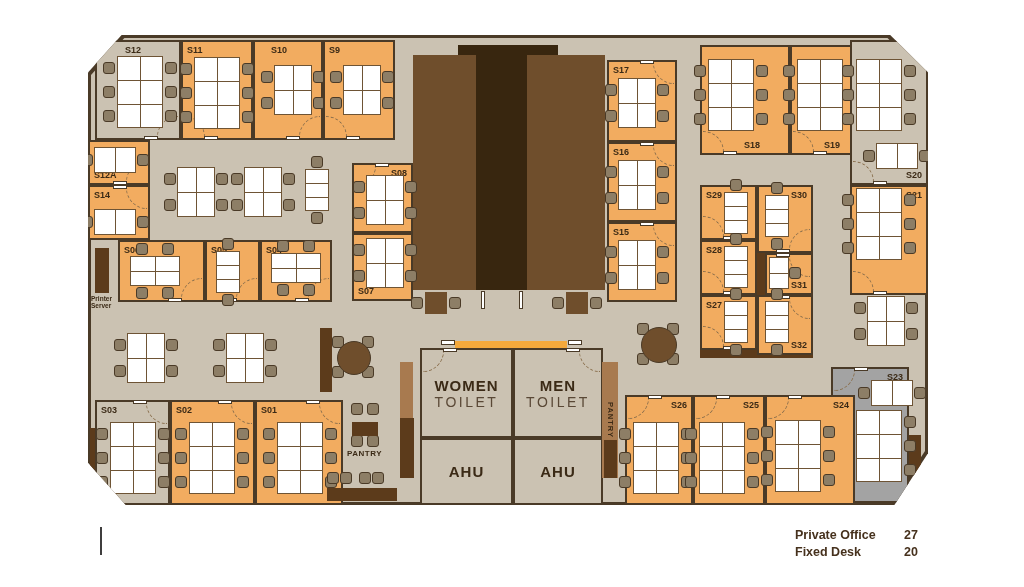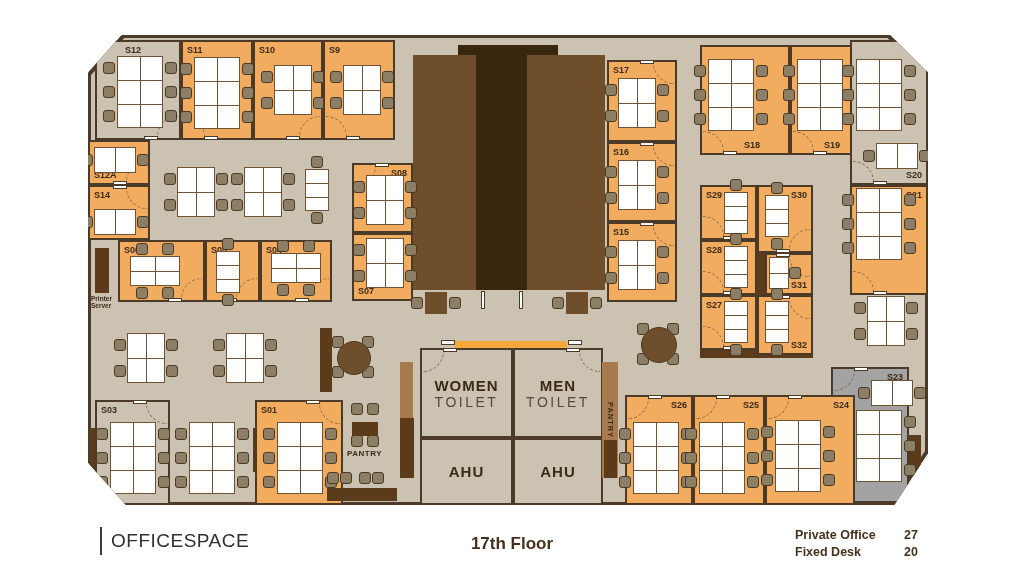--- a/index.html
+++ b/index.html
@@ -108,21 +108,21 @@
       <div class="chair abs" style="left: 92px; top: 76px;"></div>
       <div class="chair abs" style="left: 154px; top: 28px;"></div>
       <div class="chair abs" style="left: 154px; top: 52px;"></div>
       <div class="chair abs" style="left: 154px; top: 76px;"></div>
       <div class="tbl abs" style="left: 106px; top: 22px; width: 46px; height: 72px;">
         <div class="tline" style="left: 22px; top: 0px; width: 1px; height: 100%;"></div>
         <div class="tline" style="top: 23px; left: 0px; height: 1px; width: 100%;"></div>
         <div class="tline" style="top: 47px; left: 0px; height: 1px; width: 100%;"></div>
       </div>
       <div class="room" style="position: absolute; left: 165px; top: 5px; width: 70px; height: 100px; background: rgb(242, 172, 96);">
-        <div class="room-label" style="left: 4px; top: 3px;">S10</div>
+        <div class="room-label" style="left: 16px; top: 3px;">S10</div>
         <div style="position: absolute; width: 20px; height: 20px; right: 1px; bottom: 1px; border-top: 1.4px dashed rgb(138, 111, 77); border-left: 1.4px dashed rgb(138, 111, 77); border-top-left-radius: 100%;"></div>
         <div class="slit" style="position: absolute; width: 14px; height: 4px; bottom: -2px; right: 21px;"></div>
       </div>
       <div class="chair abs" style="left: 173px; top: 36px;"></div>
       <div class="chair abs" style="left: 173px; top: 62px;"></div>
       <div class="chair abs" style="left: 225px; top: 36px;"></div>
       <div class="chair abs" style="left: 225px; top: 62px;"></div>
       <div class="tbl abs" style="left: 186px; top: 30px; width: 38px; height: 50px;">
         <div class="tline" style="left: 18px; top: 0px; width: 1px; height: 100%;"></div>
         <div class="tline" style="top: 24px; left: 0px; height: 1px; width: 100%;"></div>
@@ -430,20 +430,25 @@
       <div class="chair abs" style="left: 8px; top: 393px;"></div>
       <div class="chair abs" style="left: 8px; top: 417px;"></div>
       <div class="chair abs" style="left: 8px; top: 441px;"></div>
       <div class="chair abs" style="left: 70px; top: 393px;"></div>
       <div class="chair abs" style="left: 70px; top: 417px;"></div>
       <div class="chair abs" style="left: 70px; top: 441px;"></div>
       <div class="tbl abs" style="left: 22px; top: 387px; width: 46px; height: 72px;">
         <div class="tline" style="left: 22px; top: 0px; width: 1px; height: 100%;"></div>
         <div class="tline" style="top: 23px; left: 0px; height: 1px; width: 100%;"></div>
         <div class="tline" style="top: 47px; left: 0px; height: 1px; width: 100%;"></div>
+      </div>
+      <div class="room" style="position: absolute; left: 82px; top: 365px; width: 85px; height: 105px; background: rgb(242, 172, 96);">
+        <div class="room-label" style="left: 4px; top: 3px;">S02</div>
+        <div style="position: absolute; width: 20px; height: 20px; right: 1px; top: 1px; border-bottom: 1.4px dashed rgb(138, 111, 77); border-left: 1.4px dashed rgb(138, 111, 77); border-bottom-left-radius: 100%;"></div>
+        <div class="slit" style="position: absolute; width: 14px; height: 4px; top: -2px; right: 21px;"></div>
       </div>
       <div class="chair abs" style="left: 87px; top: 393px;"></div>
       <div class="chair abs" style="left: 87px; top: 417px;"></div>
       <div class="chair abs" style="left: 87px; top: 441px;"></div>
       <div class="chair abs" style="left: 149px; top: 393px;"></div>
       <div class="chair abs" style="left: 149px; top: 417px;"></div>
       <div class="chair abs" style="left: 149px; top: 441px;"></div>
       <div class="tbl abs" style="left: 101px; top: 387px; width: 46px; height: 72px;">
         <div class="tline" style="left: 22px; top: 0px; width: 1px; height: 100%;"></div>
         <div class="tline" style="top: 23px; left: 0px; height: 1px; width: 100%;"></div>
@@ -581,24 +586,22 @@
       <div style="position: absolute; left: 367px; top: 306px; width: 112px; height: 7px; background: rgb(245, 169, 60);"></div>
       <div style="position: absolute; left: 393px; top: 256px; width: 4px; height: 18px; background: rgb(255, 255, 255); border: 1px solid rgb(74, 58, 39); box-sizing: border-box;"></div>
       <div style="position: absolute; left: 431px; top: 256px; width: 4px; height: 18px; background: rgb(255, 255, 255); border: 1px solid rgb(74, 58, 39); box-sizing: border-box;"></div>
       <div style="position: absolute; left: 353px; top: 305px; width: 14px; height: 5px; background: rgb(255, 255, 255); border: 1px solid rgb(74, 58, 39); box-sizing: border-box;"></div>
       <div style="position: absolute; left: 480px; top: 305px; width: 14px; height: 5px; background: rgb(255, 255, 255); border: 1px solid rgb(74, 58, 39); box-sizing: border-box;"></div>
       <div class="ann" style="left: 3px; top: 260px;">Printer<div>Server</div></div>
     </div>
 
   <div class="brand">
     <span class="logo-divider"></span>
-    <span class="logo-secondary">OFFICESPACE</span>
   </div>
 
-  <div class="floor-title">17th Floor</div>
 
   <div class="legend">
       <div class="legend-row">
         <span class="legend-label">Private Office</span>
         <span>27</span>
       </div>
       <div class="legend-row">
         <span class="legend-label">Fixed Desk</span>
         <span>20</span>
       </div>

